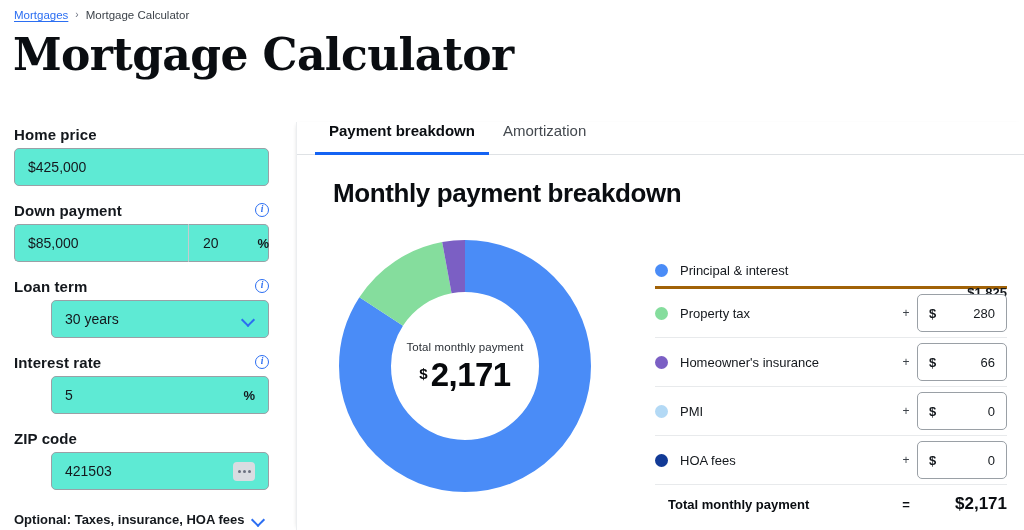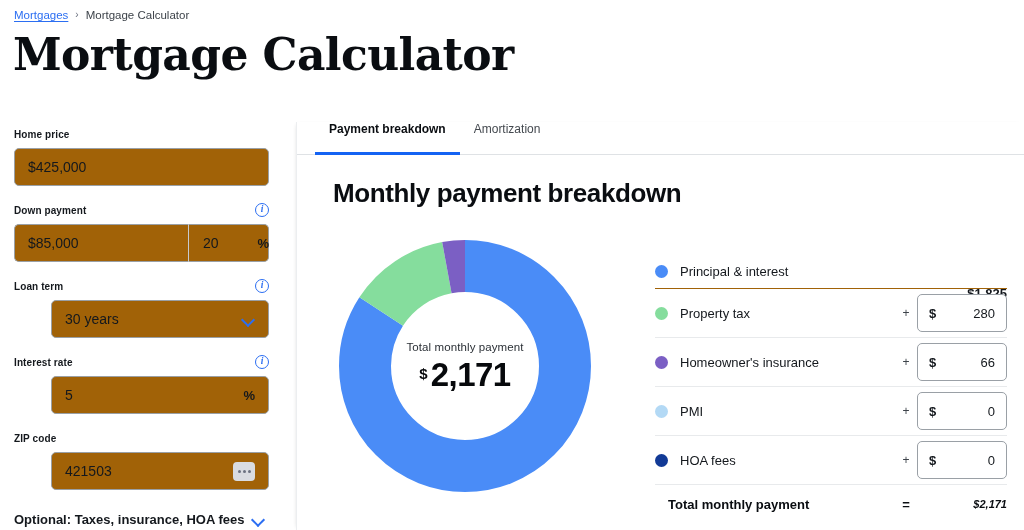--- a/index.html
+++ b/index.html
@@ -29,31 +29,31 @@
     letter-spacing: -0.6px; color: #0a0d11;
   }
 
   
   .form-col { position: absolute; left: 14px; top: 126px; width: 255px; }
   .field { margin-bottom: 16px; }
   .field-head {
     display: flex; align-items: center; justify-content: space-between;
     height: 16px; margin-bottom: 6px;
   }
-  .field-label { font-size: 10px; font-weight: 700; letter-spacing: .1px; color: #14181d; }
+  .field-label { font-size: 15px; font-weight: 700; letter-spacing: .1px; color: #14181d; }
   .info-icon {
     width: 14px; height: 14px; border-radius: 50%;
     border: 1.3px solid #2b6ef2; color: #2b6ef2;
     font-size: 9.5px; font-weight: 700; font-style: italic;
     display: flex; align-items: center; justify-content: center;
     font-family: "Liberation Serif", serif; line-height: 1;
   }
   .input-box {
     height: 38px; border: 1px solid #9aa0a6; border-radius: 5px;
-    background: #a16207; display: flex; align-items: center;
+    background: #5eead4; display: flex; align-items: center;
     padding: 0 13px; font-size: 14px; color: #14181d;
   }
   .split { display: flex; }
   .split .left-part {
     flex: 1; border-radius: 5px 0 0 5px; border-right: 1px solid #c7cace;
   }
   .split .right-part {
     width: 80px; border-radius: 0 5px 5px 0; border-left: none;
     display: flex; align-items: center; justify-content: space-between;
     padding: 0 12px 0 14px;
@@ -87,21 +87,21 @@
     background: #fff;
     border-left: 1px solid #eceef0;
     box-shadow: -2px 0 4px -3px rgba(0,0,0,.18);
   }
   .tabs {
     display: flex; gap: 0; height: 33px;
     border-bottom: 1px solid #dfe2e5;
     padding-left: 18px;
   }
   .tab {
-    font-size: 12px; color: #44494f; padding: 0 14px 9px 14px;
+    font-size: 15px; color: #44494f; padding: 0 14px 9px 14px;
     position: relative; white-space: nowrap;
   }
   .tab.active { font-weight: 700; color: #0a0d11; }
   .tab.active::after {
     content: ""; position: absolute; left: 0; right: 0; bottom: -1px;
     height: 3px; background: #1463f3;
   }
   .panel-title {
     position: absolute; left: 36px; top: 56px;
     font-size: 26px; font-weight: 700; letter-spacing: -.4px; color: #0a0d11;
@@ -118,38 +118,38 @@
   .donut-amount { display: flex; align-items: flex-start; color: #07090c; }
   .donut-amount .cur { font-size: 15px; font-weight: 700; margin-top: 7px; margin-right: 3px; }
   .donut-amount .val { font-size: 33px; font-weight: 700; letter-spacing: -.5px; line-height: 34px; }
 
   
   .legend { position: absolute; left: 358px; top: 133px; width: 352px; }
   .legend-row {
     display: flex; align-items: center; height: 49px;
     border-bottom: 1px solid #e8eaec;
   }
-  .legend-row.first { height: 34px; border-bottom: 1px solid #a16207; }
+  .legend-row.first { height: 34px; border-bottom: 3px solid #a16207; }
   .dot { width: 13px; height: 13px; border-radius: 50%; flex: none; margin-right: 12px; }
   .legend-label { font-size: 13px; color: #14181d; flex: 1; }
   .plain-value { font-size: 13px; font-weight: 600; color: #14181d; margin-top: 44px; }
   .op { width: 22px; text-align: center; font-size: 12px; color: #3d434a; }
   .mini-input {
     width: 90px; height: 38px; border: 1px solid #9aa0a6; border-radius: 5px;
     display: flex; align-items: center; justify-content: space-between;
     padding: 0 11px; font-size: 13px; color: #14181d; background: #fff;
   }
   .mini-input .cur { font-weight: 700; }
   .total-row {
     display: flex; align-items: center; height: 34px; margin-top: 2px;
     padding-left: 13px;
   }
   .total-label { font-size: 13px; font-weight: 700; color: #0a0d11; flex: 1; }
   .total-op { width: 22px; text-align: center; font-size: 13px; font-weight: 700; color: #0a0d11; }
-  .total-value { font-size: 11px; font-weight: 700; color: #0a0d11; width: 90px; text-align: right; font-style: italic; }
+  .total-value { font-size: 17px; font-weight: 700; color: #0a0d11; width: 90px; text-align: right; }
 </style>
 </head>
 <body>
 
 <div class="page">
 
   <div class="breadcrumb">
     <a href="#">Mortgages</a>
     <span class="sep">›</span>
     <span class="current">Mortgage Calculator</span>

